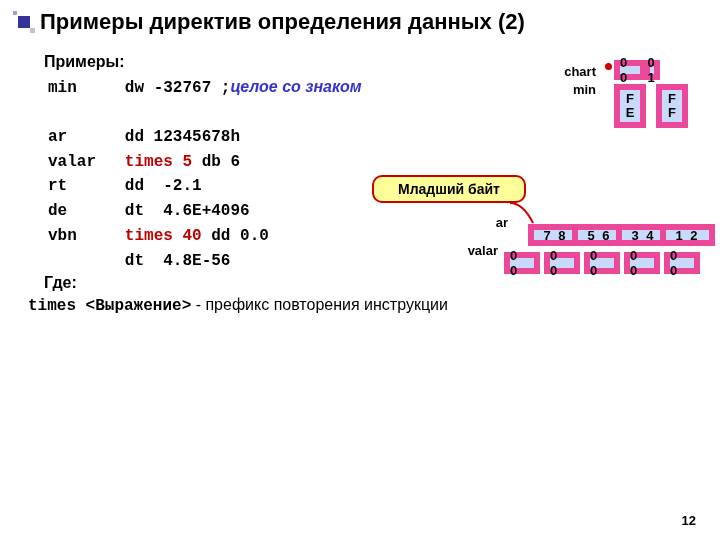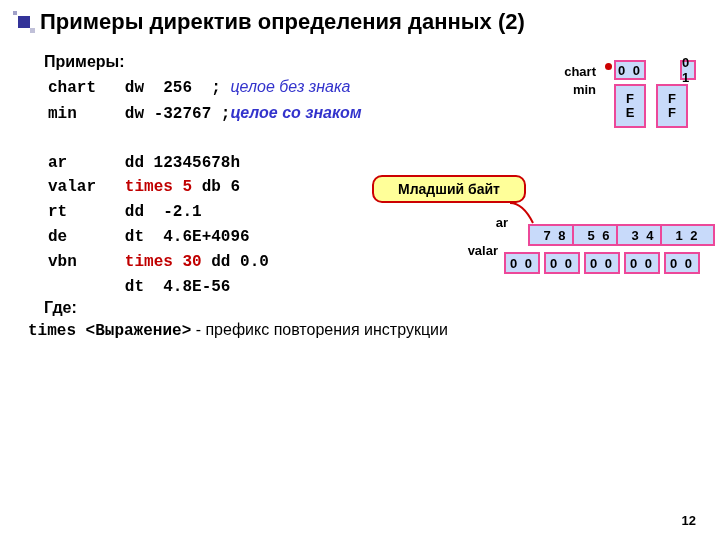--- a/index.html
+++ b/index.html
@@ -67,21 +67,21 @@
   .indent { padding-left: 20px; }
   .red { color: #c00000; }
   .blue { color: #3333cc; font-style: italic; font-family: Arial, sans-serif; font-weight: normal;}
   .bluebold { color: #3333cc; font-style: italic; font-family: Arial, sans-serif; font-weight: bold;}
   .gap { height: 24px; }
   .where { margin-top: 14px; }
   .where-line { font-size: 16px; margin-top: 4px; }
 
   .box {
     position: absolute;
-    border: 2px solid #ec4899;
+    border: 6px solid #ec4899;
     background: #C8DAFA;
     display: flex;
     align-items: center;
     justify-content: center;
     font-family: Arial, sans-serif;
     font-size: 13px;
     font-weight: bold;
     color: #000;
     letter-spacing: 2px;
   }
@@ -135,41 +135,40 @@
 <div class="bullet-box">
   <span class="s1"></span>
   <span class="big"></span>
   <span class="s2"></span>
 </div>
 <div class="title">Примеры директив определения данных (2)</div>
 
 <div class="body">
   <p>Примеры:</p>
 
-  <div class="code-line indent"><span>chart</span>   <span>dw  256</span><span>  ; </span><span class="blue">целое без знака</span></div>
   <div class="code-line indent"><span>min</span>     <span>dw -32767 </span><span>;</span><span class="bluebold">целое со знаком</span></div>
 
   <div class="gap"></div>
 
   <div class="code-line indent"><span>ar</span>      <span>dd 12345678h</span></div>
   <div class="code-line indent"><span>valar</span>   <span class="red">times 5</span><span> db 6</span></div>
   <div class="code-line indent"><span>rt</span>      <span>dd  -2.1</span></div>
   <div class="code-line indent"><span>de</span>      <span>dt  4.6E+4096</span></div>
-  <div class="code-line indent"><span>vbn</span>     <span class="red">times 30</span><span> dd 0.0</span></div>
+  <div class="code-line indent"><span>vbn</span>     <span class="red">times 40</span><span> dd 0.0</span></div>
   <div class="code-line indent">        <span>dt  4.8E-56</span></div>
 
   <p class="where">Где:</p>
   <div class="where-line"><span class="mono" style="font-weight:bold">times &lt;Выражение&gt;</span><span> -  префикс повторения инструкции</span></div>
 </div>
 
 <div class="lbl" style="left:550px; top:64px; width:46px">chart</div>
 <div class="lbl" style="left:550px; top:82px; width:46px">min</div>
 
 <div class="box" style="left:614px; top:60px; width:32px; height:20px">0 0</div>
-<div class="box" style="left:680px; top:60px; width:16px; height:20px">0 1</div>
+<div class="box" style="left:644px; top:60px; width:16px; height:20px">0 1</div>
 
 <div class="box tall" style="left:614px; top:84px">
     <div>
       <span>F</span>
       <span>E</span>
     </div>
   </div>
 <div class="box tall" style="left:656px; top:84px">
     <div>
       <span>F</span>

